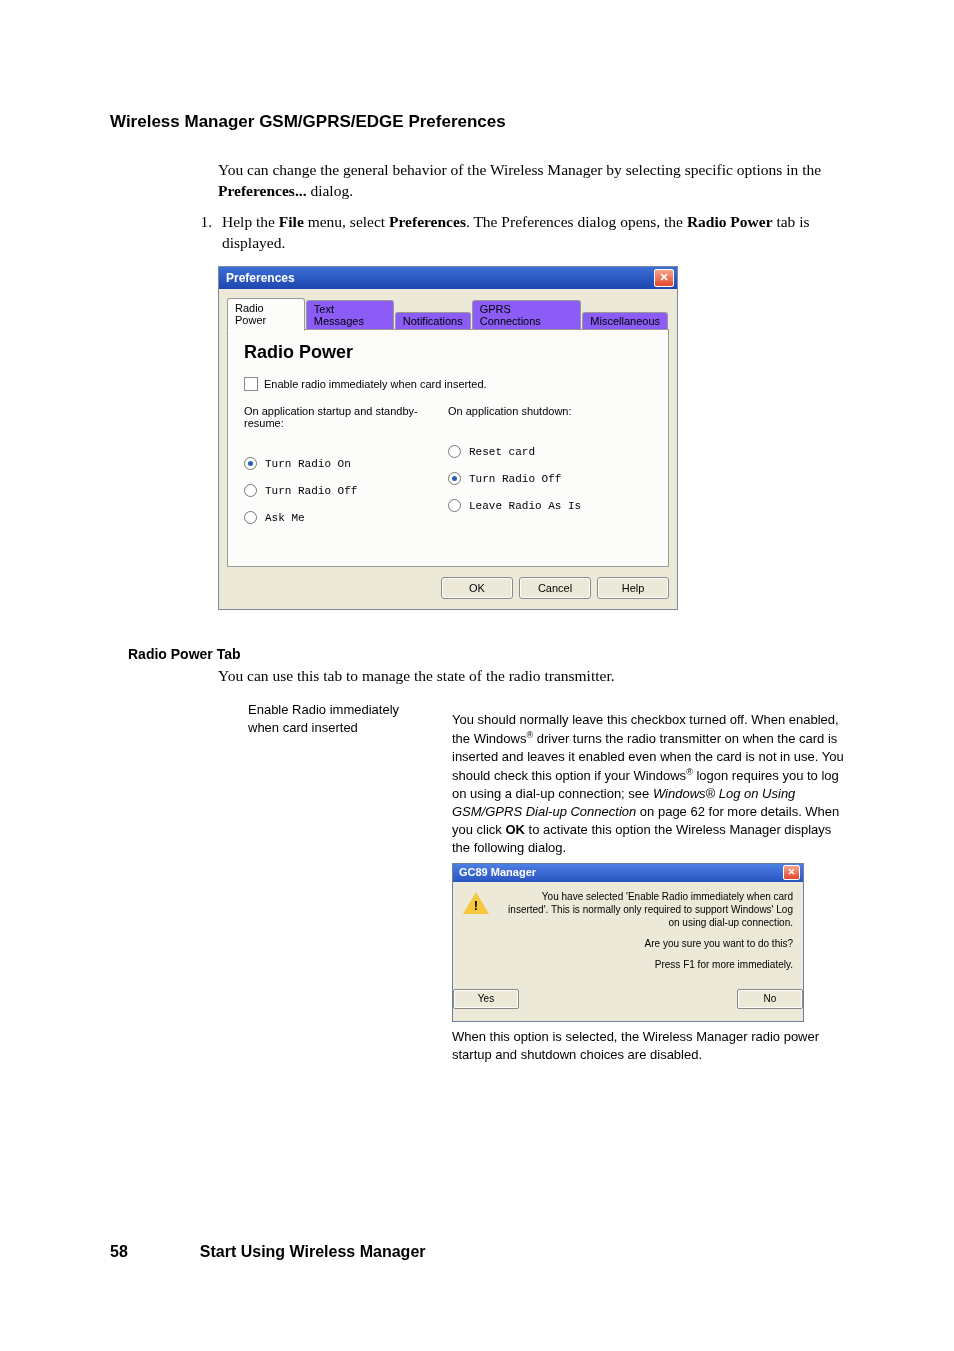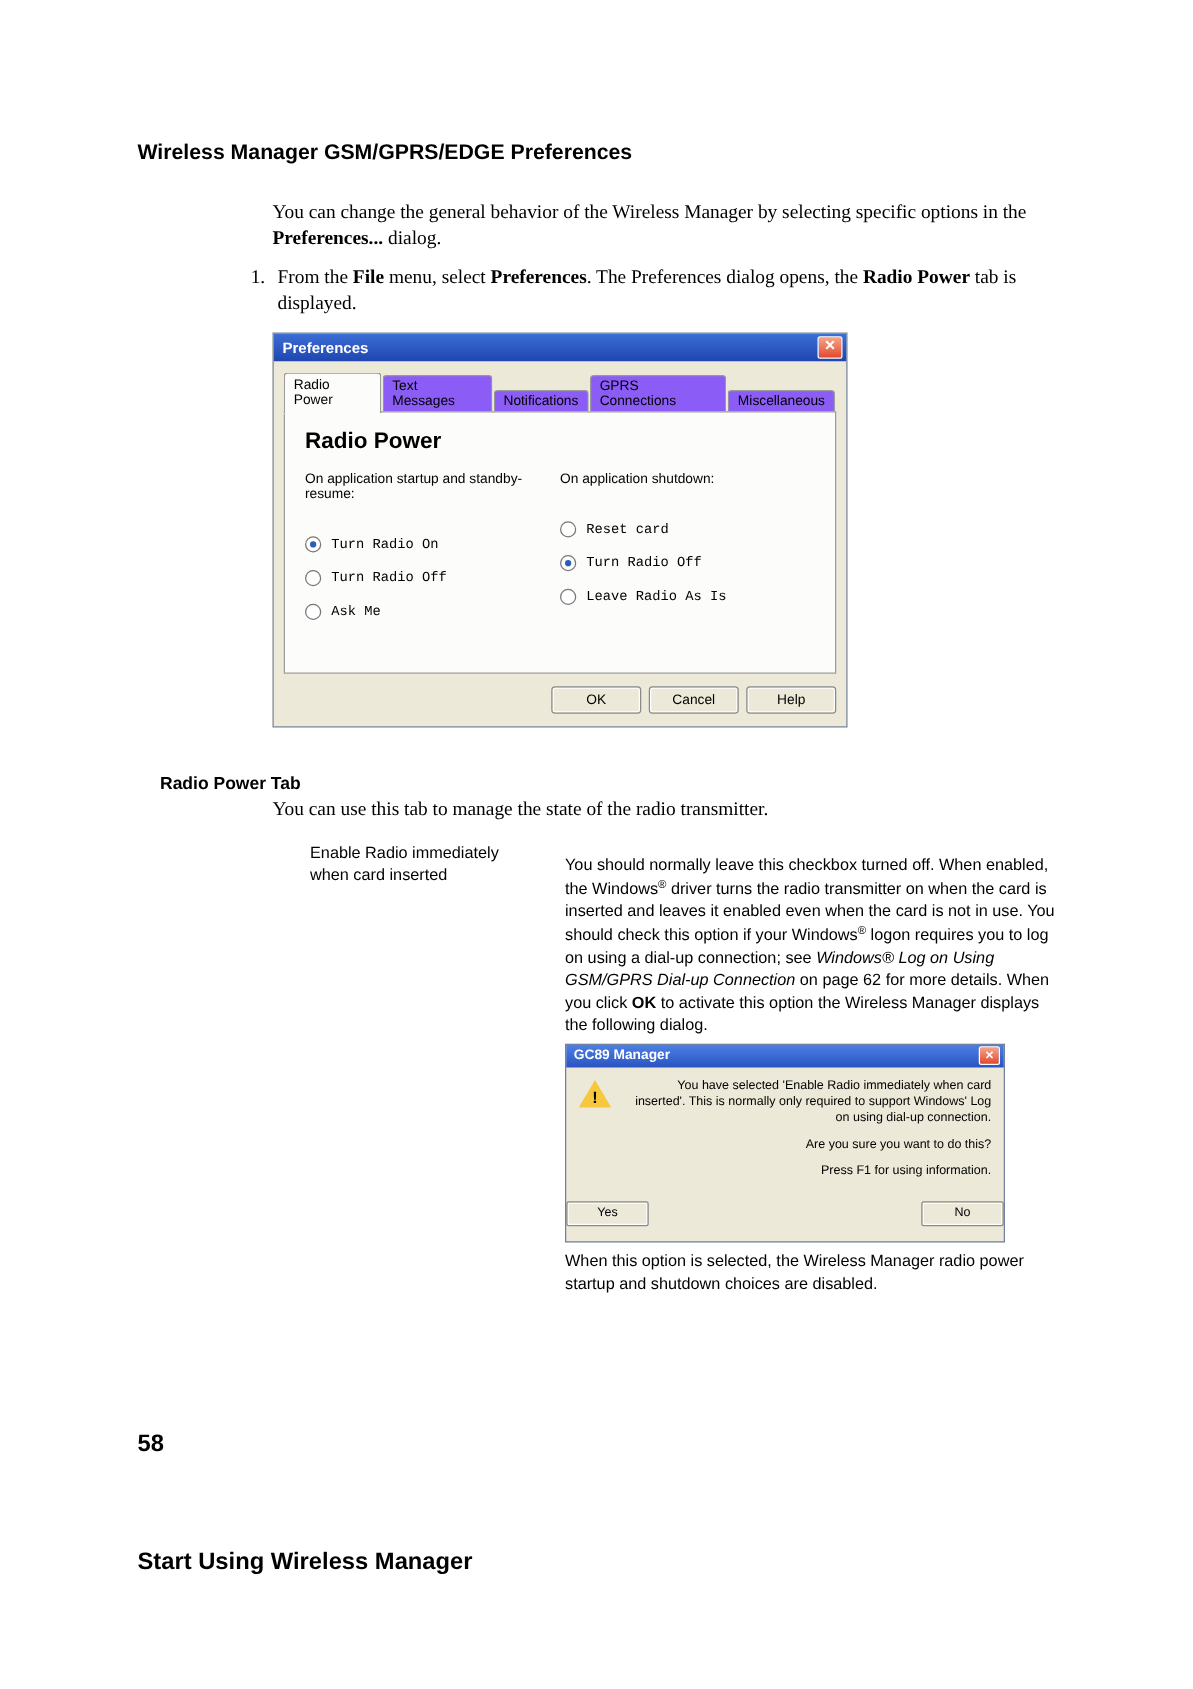--- a/index.html
+++ b/index.html
@@ -262,61 +262,64 @@
     border-radius: 2px;
     font-size: 10px;
     display:flex;align-items:center;justify-content:center;
     box-shadow: inset 0 0 0 1px #fff;
   }
   .footer {
     position: absolute;
     bottom: 90px;
     left: 110px;
     font-family: Arial, Helvetica, sans-serif;
-    font-size: 19px;
+    font-size: 16px;
     font-weight: bold;
     display:flex;
     gap: 72px;
-    flex-direction: column;
   }
 </style>
 </head>
 <body>
 
 <div class="page">
 
   <div class="h-main">Wireless Manager GSM/GPRS/EDGE Preferences</div>
 
   <div class="body-block">
     <p>
       <span>You can change the general behavior of the Wireless Manager by selecting specific options in the </span><span class="bold">Preferences...</span><span> dialog.</span>
     </p>
   </div>
 
   <ol class="steps">
     <li>
-      <span>From the </span><span class="bold">File</span><span> menu, select </span><span class="bold">Preferences</span><span>. The Preferences dialog opens, the </span><span class="bold">Radio Power</span><span> tab is displayed.</span>
+      <span>Help the </span><span class="bold">File</span><span> menu, select </span><span class="bold">Preferences</span><span>. The Preferences dialog opens, the </span><span class="bold">Radio Power</span><span> tab is displayed.</span>
     </li>
   </ol>
 
   <div class="win-dialog">
     <div class="titlebar">
       <span class="titlebar-title">Preferences</span>
       <span class="close-x">✕</span>
     </div>
     <div class="dialog-body">
       <div class="tabstrip">
         <div class="tab active">Radio Power</div>
         <div class="tab">Text Messages</div>
         <div class="tab">Notifications</div>
         <div class="tab">GPRS Connections</div>
         <div class="tab">Miscellaneous</div>
       </div>
       <div class="tabpanel">
         <div class="panel-heading">Radio Power</div>
+        <div class="checkbox-row">
+          <span class="chkbox"></span>
+          <span>Enable radio immediately when card inserted.</span>
+        </div>
         <div class="two-col">
           <div class="col">
             <div class="col-label">On application startup and standby-resume:</div>
             <div class="radio-row">
                 <span class="radio checked"></span>
                 <span>Turn Radio On</span>
               </div>
             <div class="radio-row">
                 <span class="radio"></span>
                 <span>Turn Radio Off</span>
@@ -371,21 +374,21 @@
           <span class="confirm-title">GC89 Manager</span>
           <span class="close-x" style="width:15px;height:13px;font-size:9px">✕</span>
         </div>
         <div class="confirm-body">
           <div class="warn-icon">
                 <div class="warn-tri"></div>
               </div>
           <div class="confirm-text">
             <p>You have selected 'Enable Radio immediately when card inserted'. This is normally only required to support Windows' Log on using dial-up connection.</p>
             <p>Are you sure you want to do this?</p>
-            <p>Press F1 for using information.</p>
+            <p>Press F1 for more immediately.</p>
           </div>
         </div>
         <div class="confirm-btns">
           <div class="confirm-btn">Yes</div>
           <div class="confirm-btn">No</div>
         </div>
       </div>
 
       <span>When this option is selected, the Wireless Manager radio power startup and shutdown choices are disabled.</span>
     </div>

